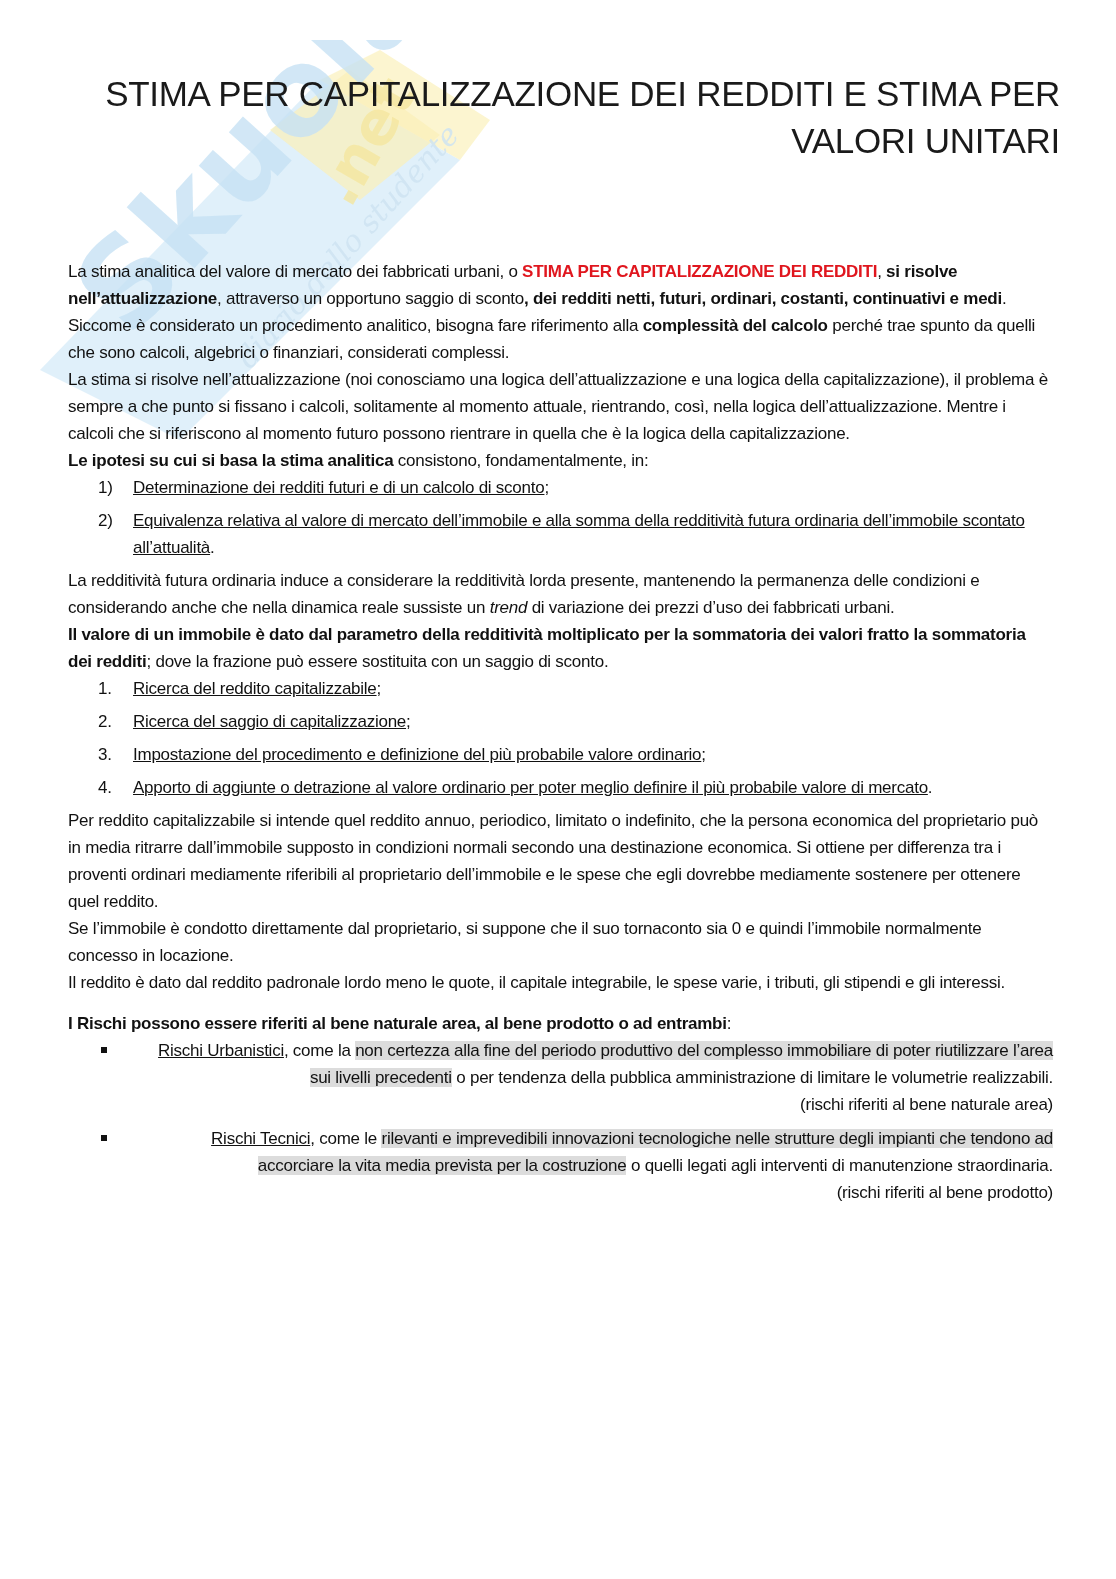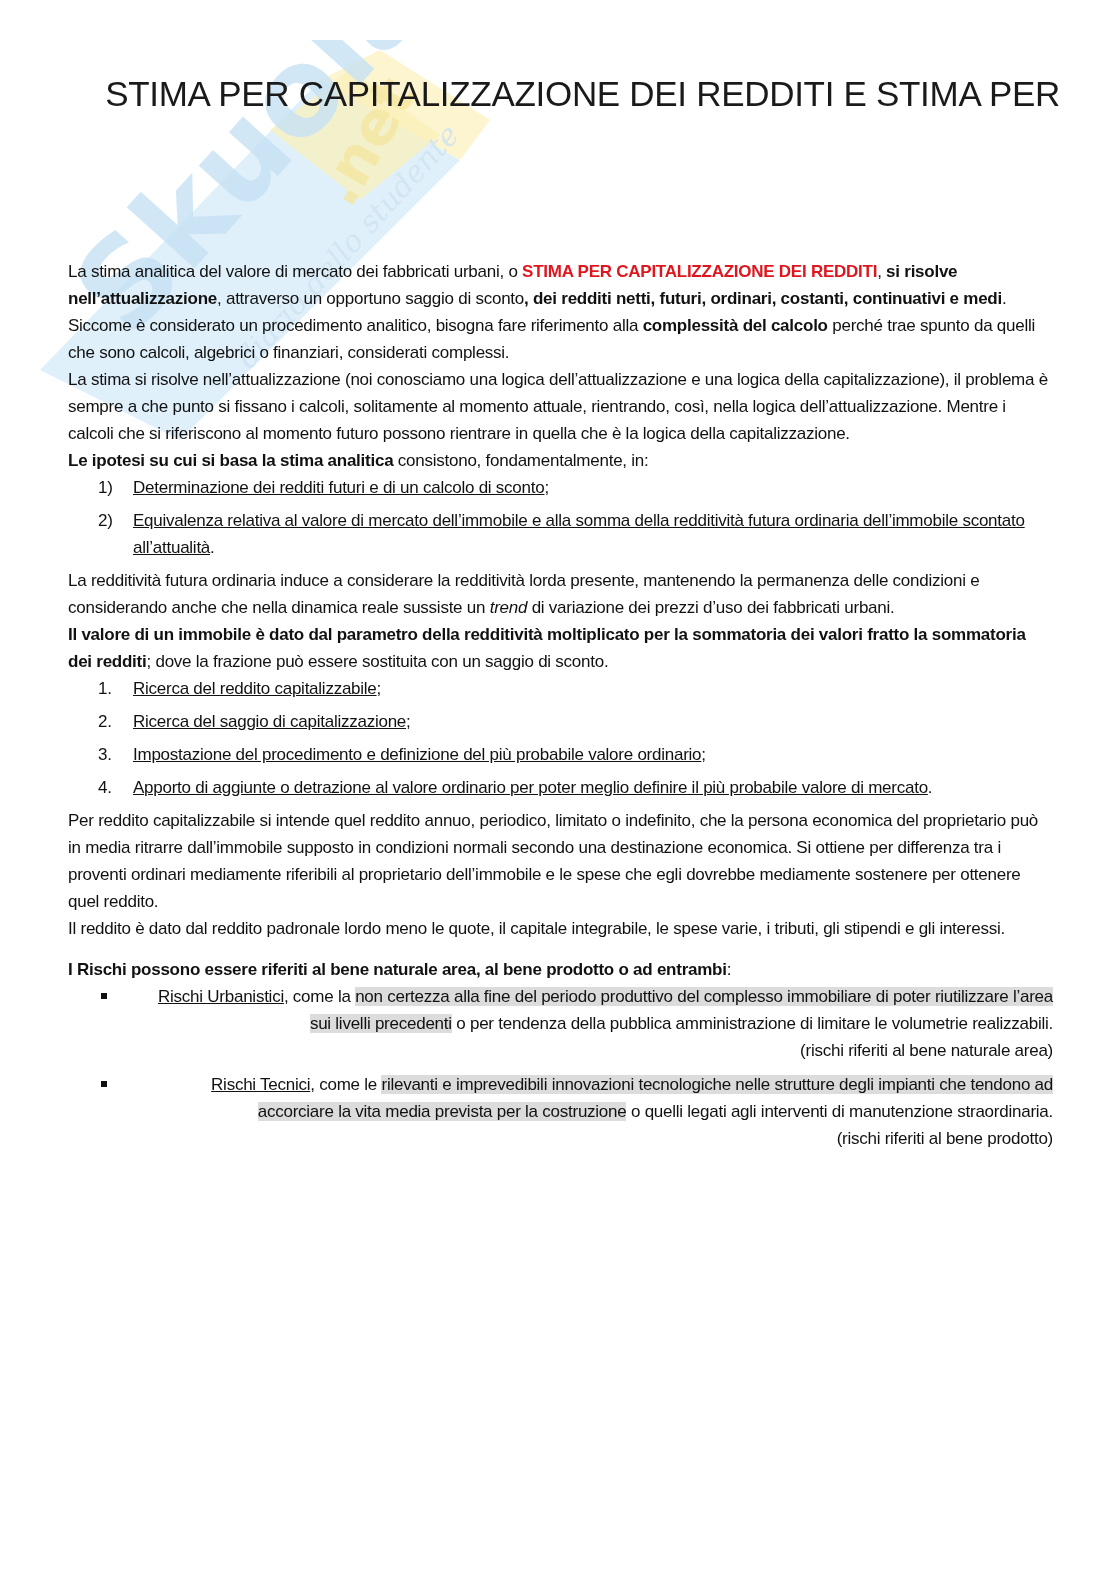--- a/index.html
+++ b/index.html
@@ -46,20 +46,21 @@
   <polygon points="300,40 360,10 470,80 440,120" fill="#fbf3c4" opacity="0.8"></polygon>
   <polygon points="250,90 330,30 420,95 340,160" fill="#fbf0b8" opacity="0.7"></polygon>
   <text x="110" y="300" transform="rotate(-48 110 300)" font-family="DejaVu Sans, sans-serif" font-size="120" font-weight="bold" fill="#c7e2f4" opacity="0.8">Skuola</text>
   <text x="330" y="170" transform="rotate(-60 330 170)" font-family="DejaVu Sans, sans-serif" font-size="60" font-weight="bold" fill="#f5e7a0" opacity="0.8">.net</text>
   <text x="230" y="330" transform="rotate(-48 230 330)" font-family="DejaVu Serif, serif" font-size="30" font-style="italic" fill="#cfe4f2" opacity="0.85">diario dello studente</text>
 </svg>
 
 <div class="page">
   <h1 class="title">
     <span>STIMA PER CAPITALIZZAZIONE DEI REDDITI E STIMA PER</span><br>
+    <span>VALORI UNITARI</span>
   </h1>
 
   <div class="body">
     <p>
       <span>La stima analitica del valore di mercato dei fabbricati urbani, o </span><span class="red">STIMA PER CAPITALIZZAZIONE DEI REDDITI</span><span>, </span><b>si risolve nell’attualizzazione</b><span>, attraverso un opportuno saggio di sconto</span><b>, dei redditi netti, futuri, ordinari, costanti, continuativi e medi</b><span>.</span>
     </p>
     <p>
       <span>Siccome è considerato un procedimento analitico, bisogna fare riferimento alla </span><b>complessità del calcolo</b><span> perché trae spunto da quelli che sono calcoli, algebrici o finanziari, considerati complessi.</span>
     </p>
     <p>La stima si risolve nell’attualizzazione (noi conosciamo una logica dell’attualizzazione e una logica della capitalizzazione), il problema è sempre a che punto si fissano i calcoli, solitamente al momento attuale, rientrando, così, nella logica dell’attualizzazione. Mentre i calcoli che si riferiscono al momento futuro possono rientrare in quella che è la logica della capitalizzazione.</p>
@@ -92,20 +93,21 @@
       </li>
       <li>
         <span class="num">3.</span><span class="txt">Impostazione del procedimento e definizione del più probabile valore ordinario</span><span>;</span>
       </li>
       <li>
         <span class="num">4.</span><span class="txt">Apporto di aggiunte o detrazione al valore ordinario per poter meglio definire il più probabile valore di mercato</span><span>.</span>
       </li>
     </ol>
 
     <p>Per reddito capitalizzabile si intende quel reddito annuo, periodico, limitato o indefinito, che la persona economica del proprietario può in media ritrarre dall’immobile supposto in condizioni normali secondo una destinazione economica. Si ottiene per differenza tra i proventi ordinari mediamente riferibili al proprietario dell’immobile e le spese che egli dovrebbe mediamente sostenere per ottenere quel reddito.</p>
+    <p>Se l’immobile è condotto direttamente dal proprietario, si suppone che il suo tornaconto sia 0 e quindi l’immobile normalmente concesso in locazione.</p>
     <p>Il reddito è dato dal reddito padronale lordo meno le quote, il capitale integrabile, le spese varie, i tributi, gli stipendi e gli interessi.</p>
 
     <div class="gap"></div>
 
     <p>
       <b>I Rischi possono essere riferiti al bene naturale area, al bene prodotto o ad entrambi</b><span>:</span>
     </p>
 
     <ul class="risks">
       <li>

